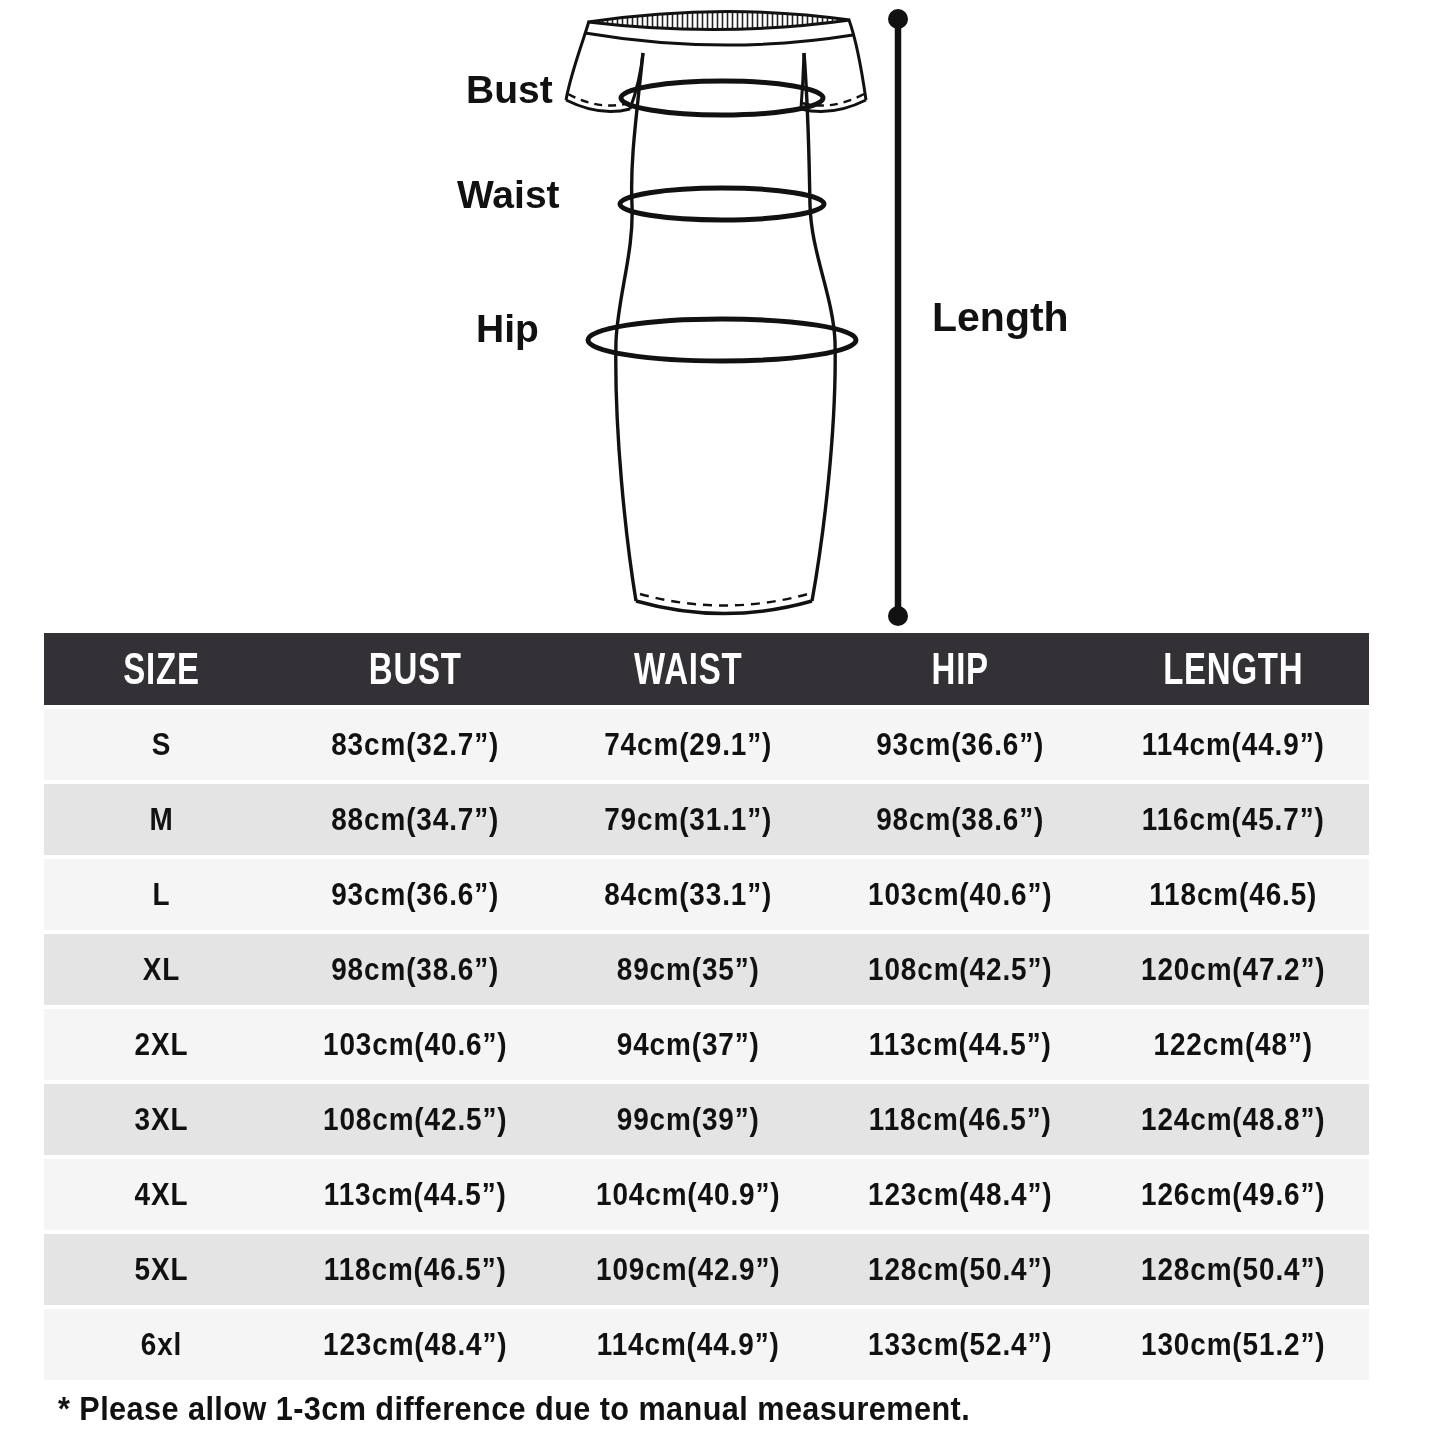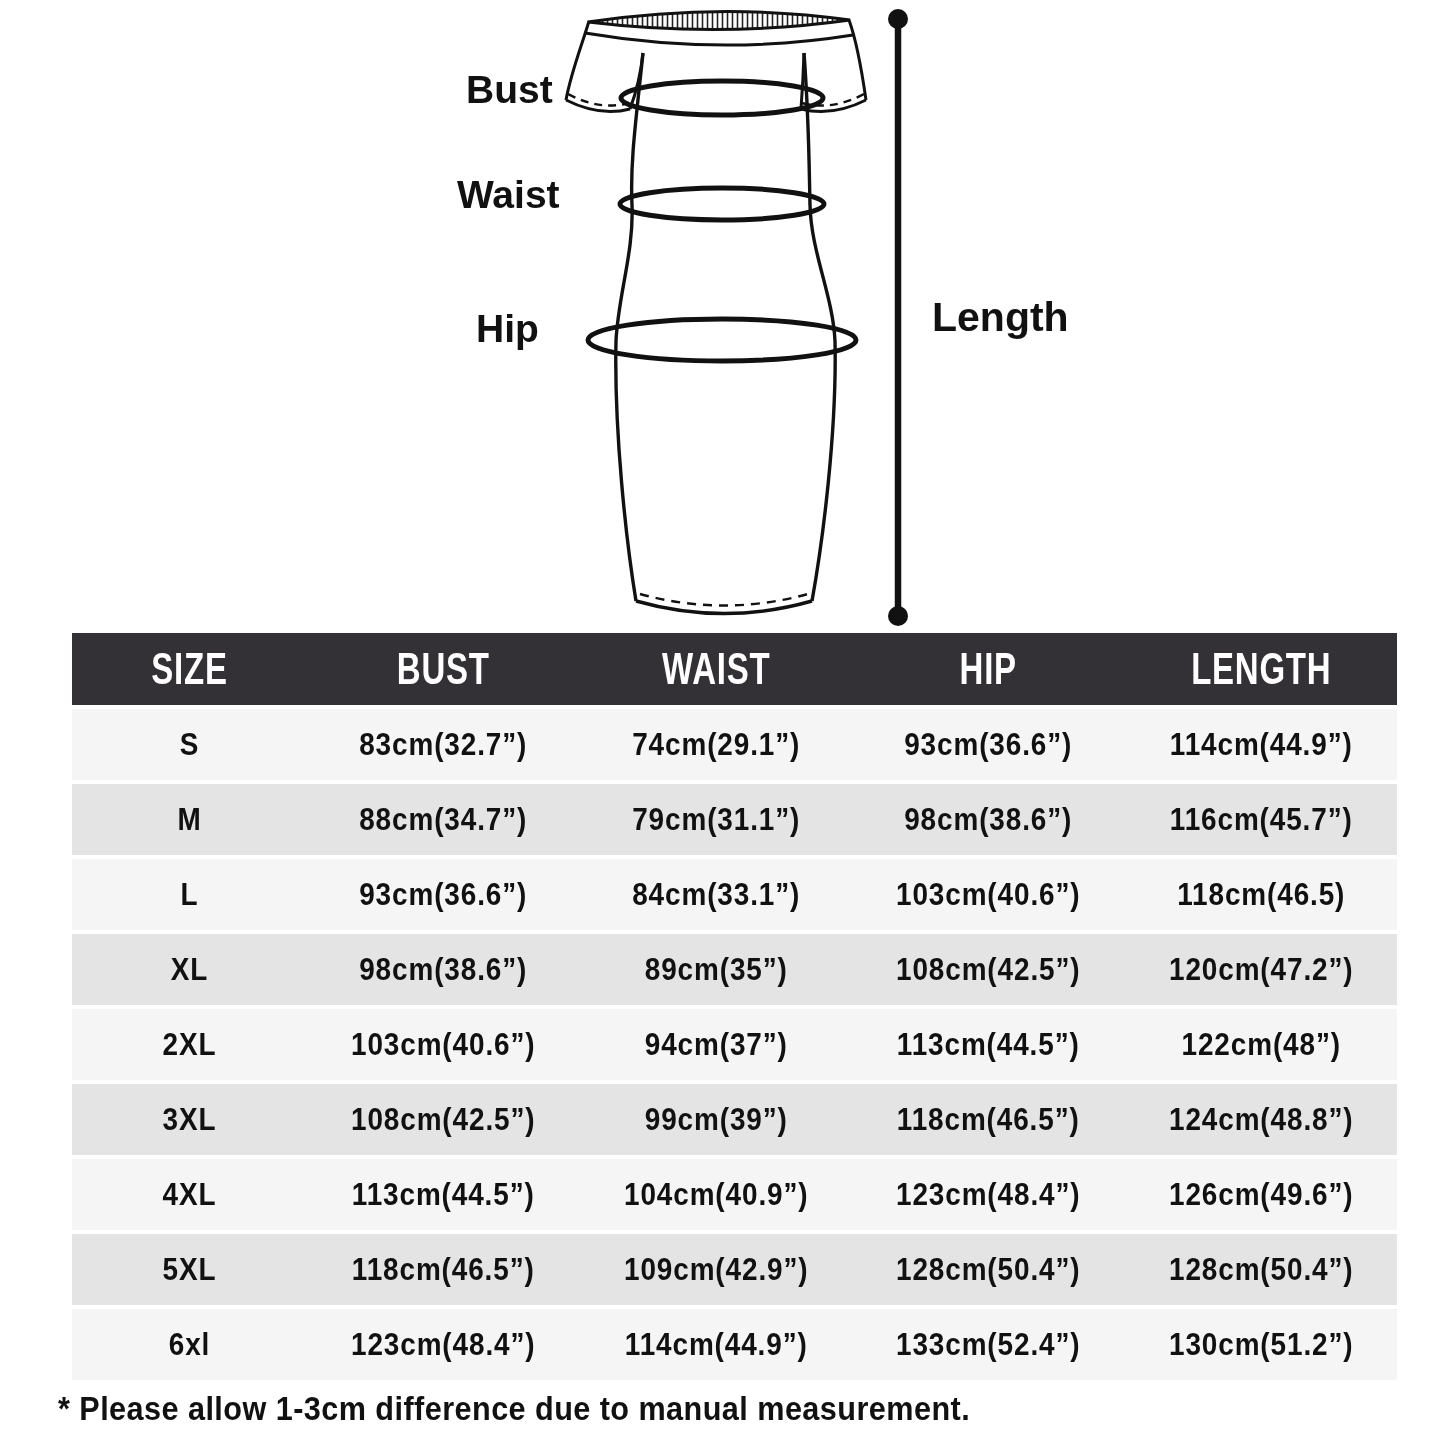--- a/index.html
+++ b/index.html
@@ -23,21 +23,21 @@
     line-height: 1;
   }
   .lbl-bust   { left: 466px; top: 70px;  }
   .lbl-waist  { left: 457px; top: 175px; }
   .lbl-hip    { left: 476px; top: 309px; }
   .lbl-length { left: 932px; top: 297px; font-size: 41px; }
 
   
   .size-table {
     position: absolute;
-    left: 72px; top: 633px;
+    left: 44px; top: 633px;
     width: 1325px;
   }
   .t-row { display: flex; width: 100%; }
   .t-head {
     height: 72px;
     background: #333135;
   }
   .t-head .t-cell {
     color: #ffffff;
     font-size: 44px;

